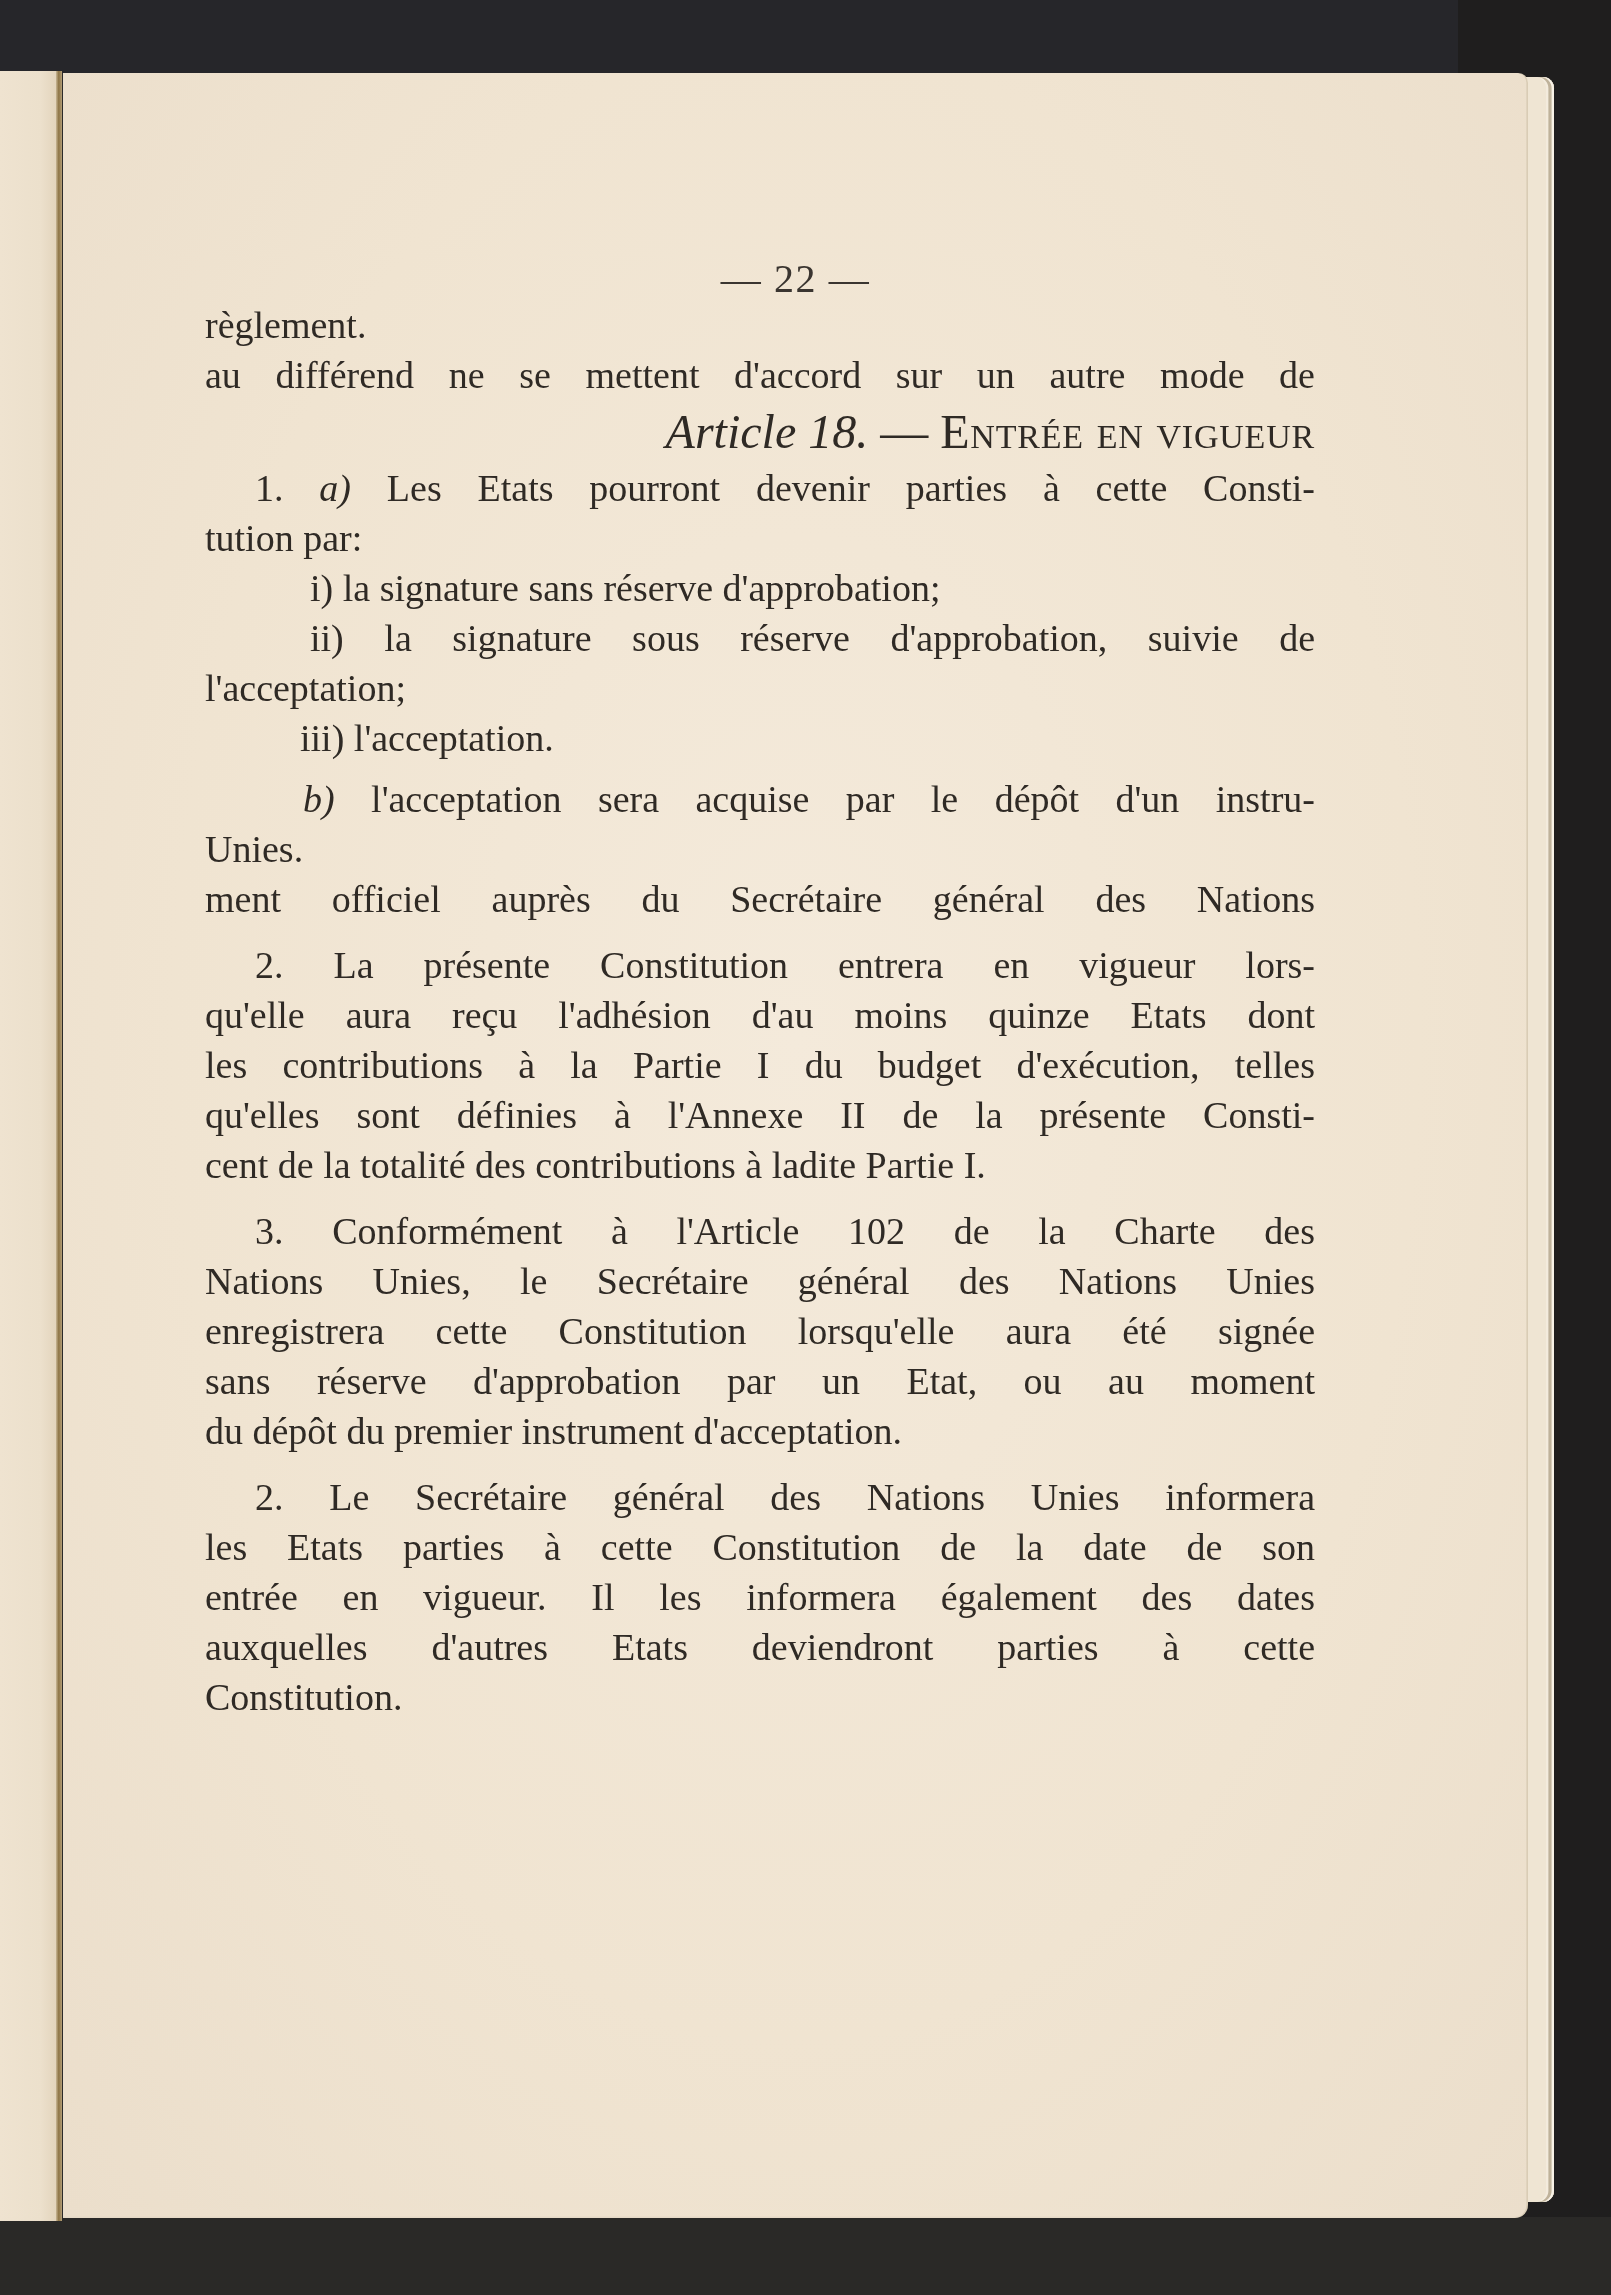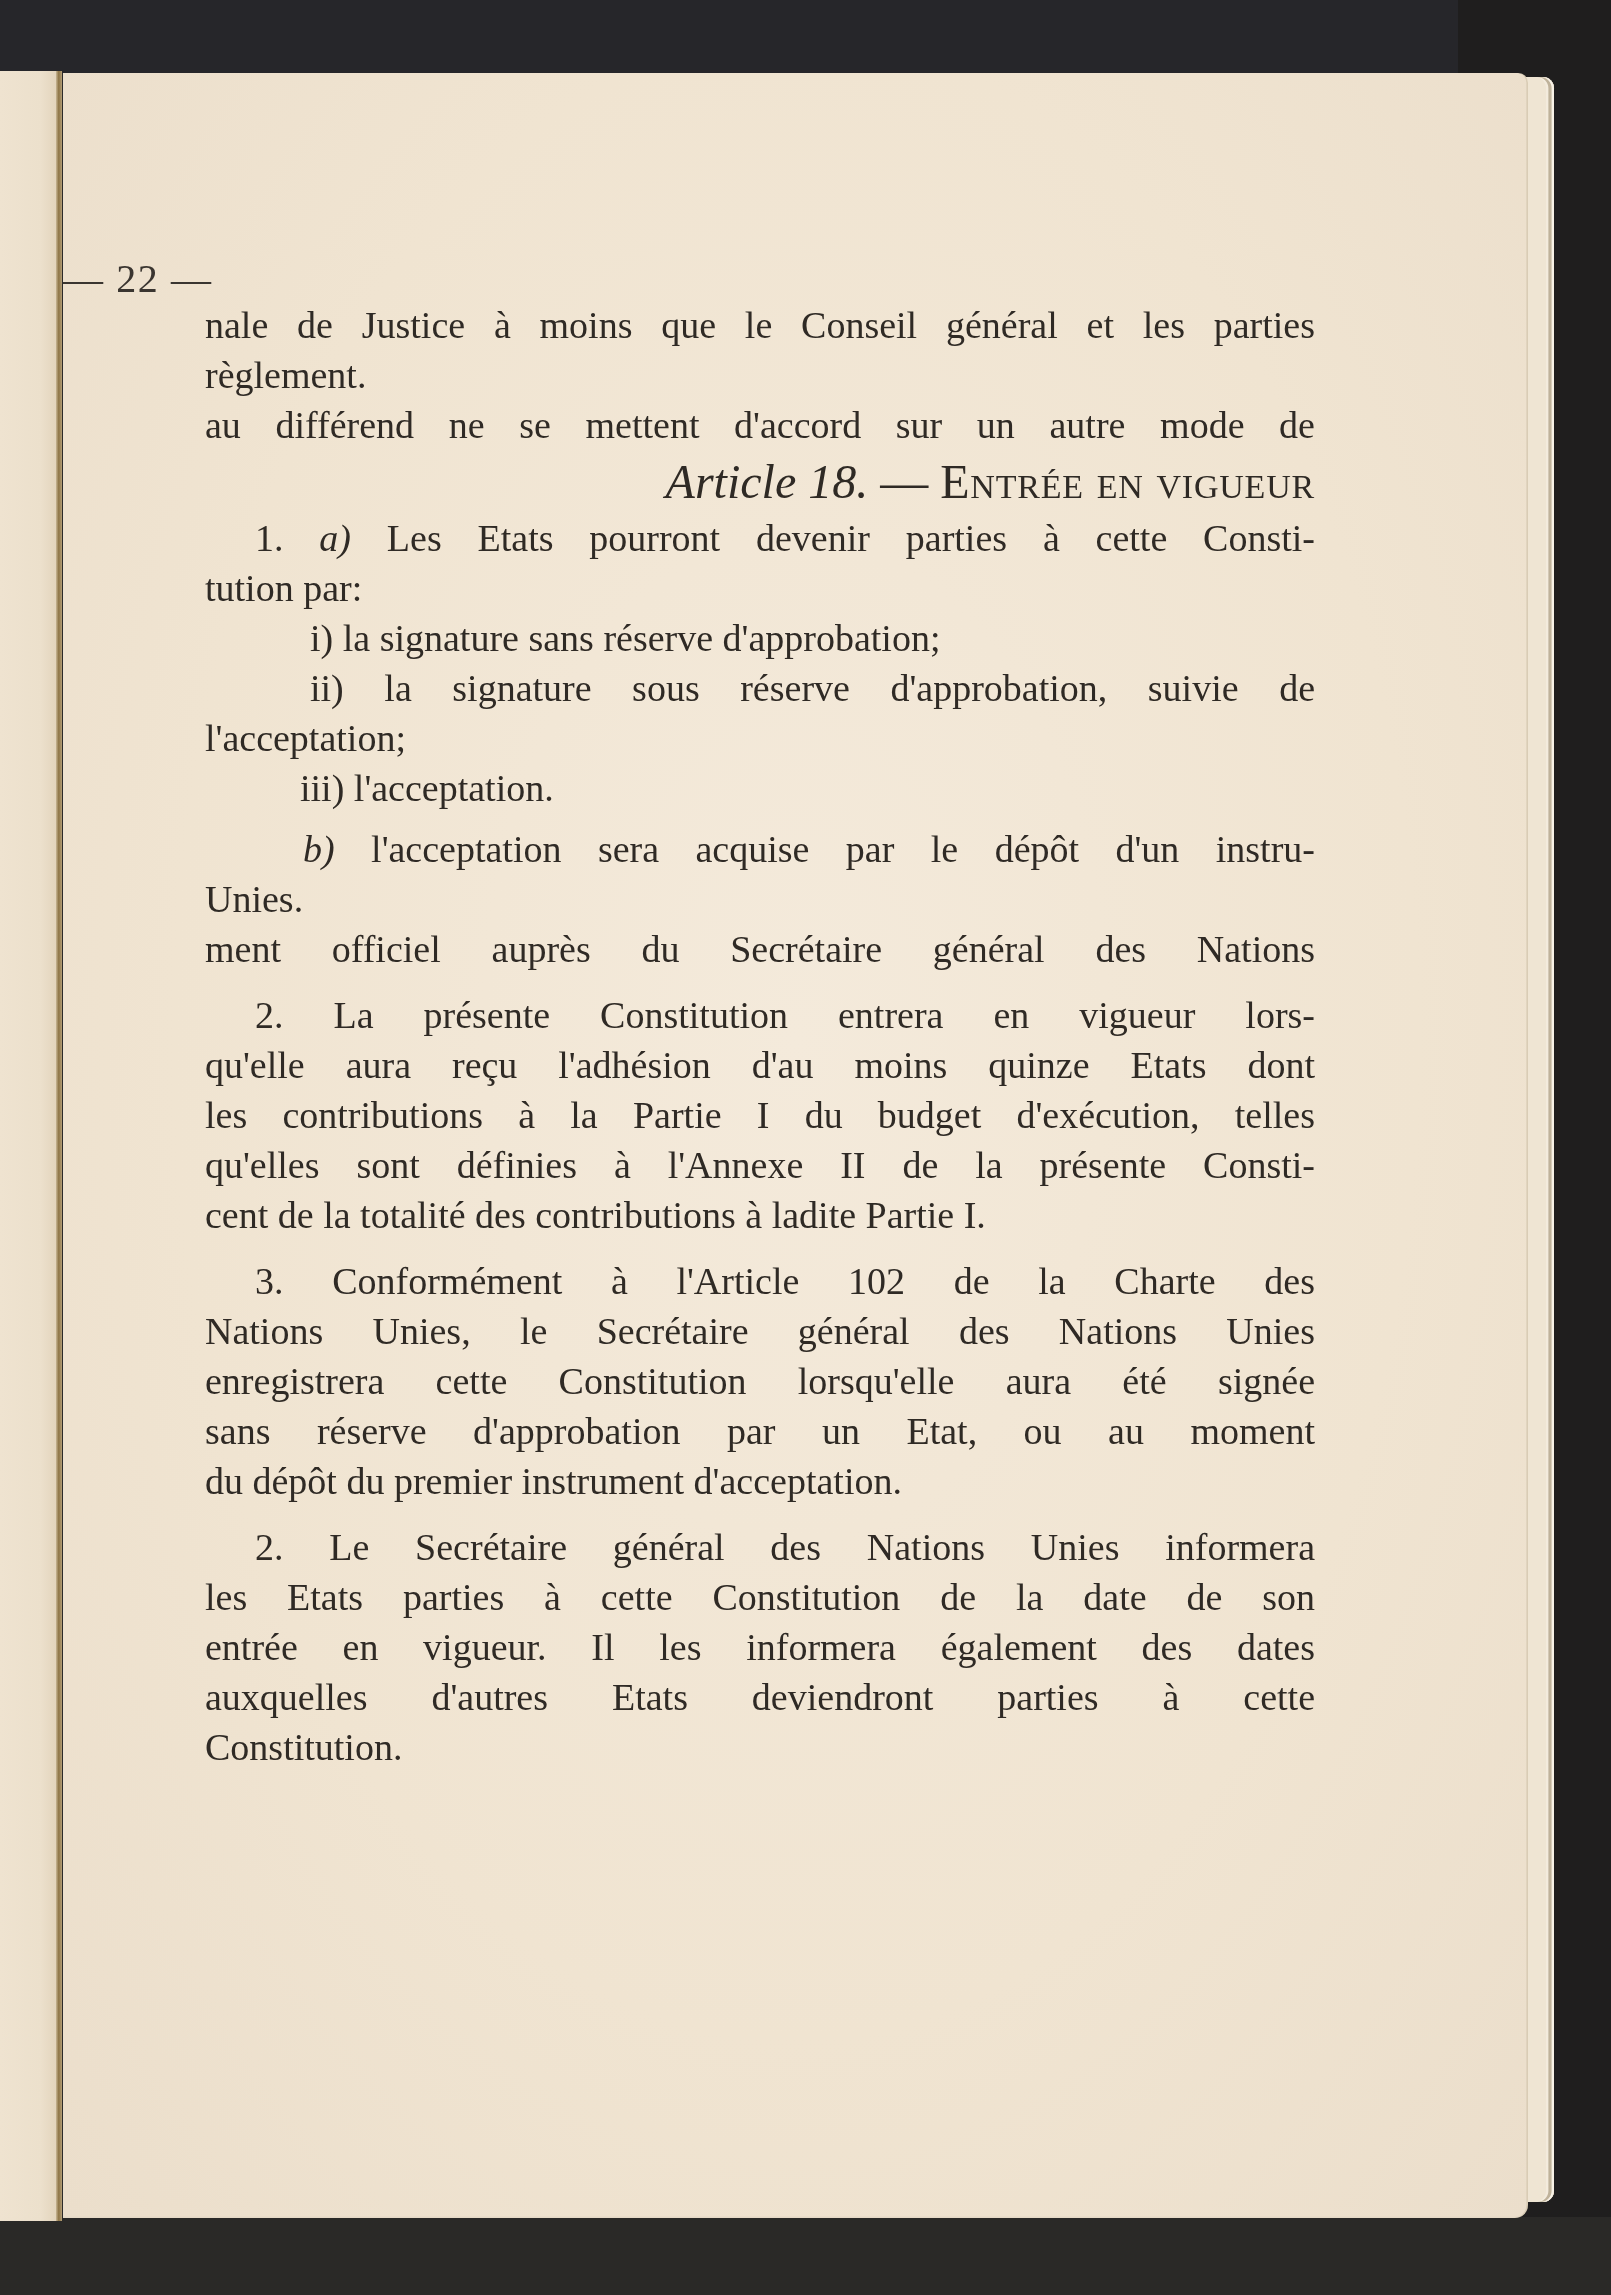--- a/index.html
+++ b/index.html
@@ -34,21 +34,21 @@
     position:absolute; left:1525px; top:81px; width:1.6px; height:2119px; background:#5d5444;
   }
   .page {
     position:absolute; left:63px; top:73px; width:1465px; height:2145px;
     background:#f1e6d4;
     background-image:radial-gradient(ellipse at 50% 45%, #f4eadb 0%, #f0e4d1 60%, #ebdecb 100%);
     border-radius:0 9.7px 13px 0;
     box-shadow: inset -1.6px 0 0 #d9ccb5, inset 0 -1.6px 0 #e6dac7;
   }
   .page-number {
-    position:absolute; left:0; width:100%; top:182px; text-align:left;
+    position:absolute; left:0; width:100%; top:182px; text-align:center;
     font-size:40px; color:#3a3530; letter-spacing:1.6px;
   }
   .text-block {
     position:absolute; left:205px; top:300px; width:1110px;
     font-size:38px; line-height:50px; color:#2f2a25;
     text-align:justify;
   }
   .para { margin:0; }
   .line { display:block; text-align:justify; text-align-last:justify; white-space:nowrap; }
   .line.last { text-align-last:left; }
@@ -74,21 +74,20 @@
 <div class="page-stack"></div>
 <div class="page-stack-line"></div>
 
 <div class="page">
   <div class="page-number">— 22 —</div>
 </div>
 
 <div class="text-block">
 
   <div class="para">
-    <span class="line">nale de Justice à moins que le Conseil général et les parties</span>
     <span class="line last">règlement.</span>
     <span class="line">au différend ne se mettent d'accord sur un autre mode de</span>
   </div>
 
   <div class="heading">
     <span class="art">Article 18.</span><span> — </span><span class="sc">Entrée en vigueur</span>
   </div>
 
   <div class="para">
     <span class="line indent1"><span>1.</span> <span class="it">a)</span> <span>Les Etats pourront devenir parties à cette Consti-</span></span>

